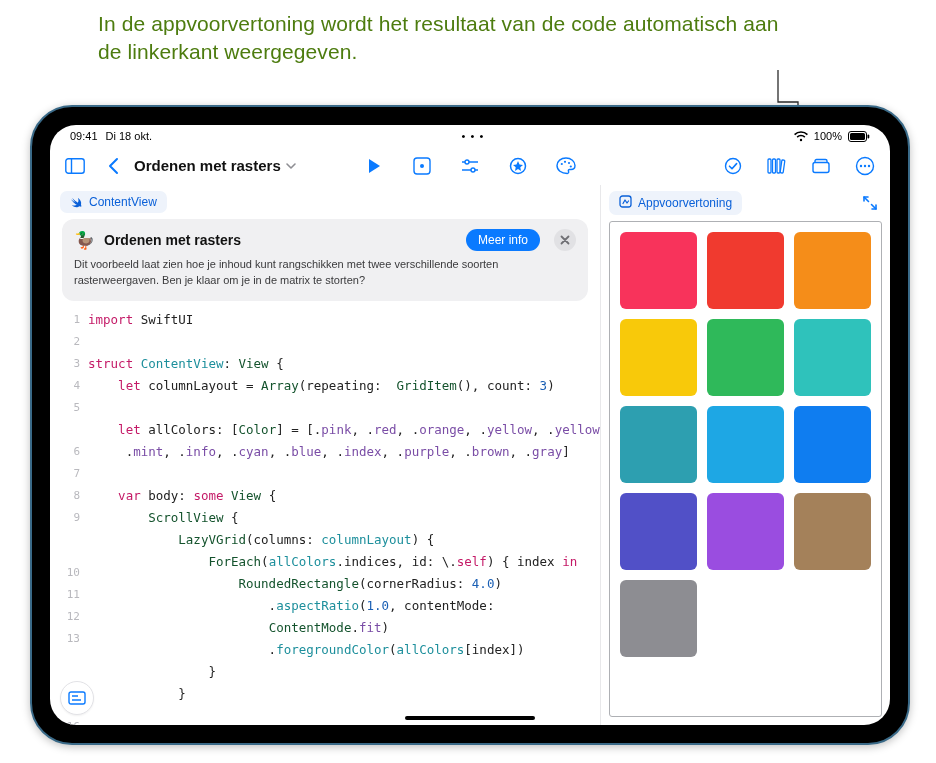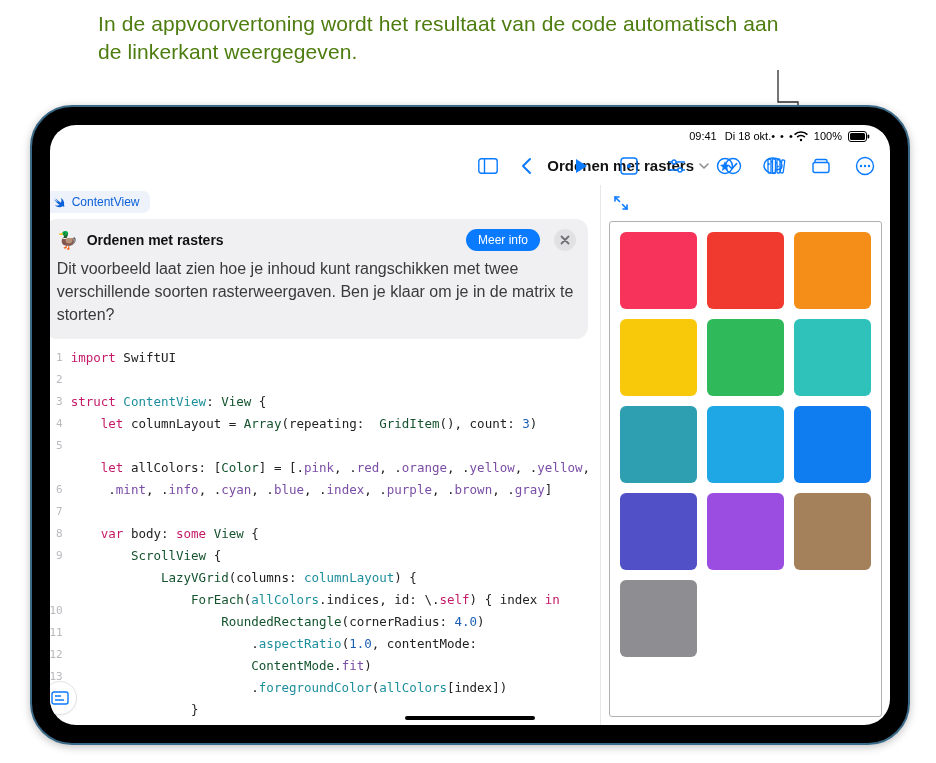--- a/index.html
+++ b/index.html
@@ -53,21 +53,20 @@
     pointer-events:none;
   }
   .screen {
     position: absolute;
     top: 18px; left: 18px; right: 18px; bottom: 18px;
     background: #fff;
     border-radius: 26px;
     overflow: hidden;
     display: flex;
     flex-direction: column;
-    align-items: flex-end;
   }
 
   
   .status-bar {
     height: 22px;
     display: flex;
     align-items: center;
     justify-content: space-between;
     padding: 0 20px;
     font-size: 11px;
@@ -173,21 +172,21 @@
   }
   .info-close {
     width: 22px; height: 22px; border-radius: 50%;
     background: #e1e1e4;
     color: #6f6f74;
     display:inline-flex;align-items:center;justify-content:center;
     font-size: 12px; cursor:pointer;
     margin-left:6px;
   }
   .info-card-body {
-    font-size: 16px; color:#3a3a3c; line-height:1.45;
+    font-size: 11px; color:#3a3a3c; line-height:1.45;
     margin-top: 6px;
   }
 
   .code-area {
     flex:1;
     overflow:hidden;
     font-family: "SF Mono", Menlo, Consolas, monospace;
     font-size: 12.5px;
     line-height: 22px;
     display:flex;
@@ -465,20 +464,29 @@
           <svg width="18" height="14" viewBox="0 0 18 14">
               <rect x="1" y="1" width="16" height="12" rx="2" stroke="#0a7aff" stroke-width="1.4" fill="none"></rect>
               <line x1="4" y1="5" x2="10" y2="5" stroke="#0a7aff" stroke-width="1.4"></line>
               <line x1="4" y1="9" x2="13" y2="9" stroke="#0a7aff" stroke-width="1.4"></line>
             </svg>
         </div>
       </div>
 
       <div class="preview-pane">
         <div class="preview-header">
+          <span class="preview-tab">
+            <span>
+              <svg width="13" height="13" viewBox="0 0 13 13">
+                  <rect x="1" y="1" width="11" height="11" rx="2.5" stroke="#0a60d8" stroke-width="1.3" fill="none"></rect>
+                  <path d="M4 8.5 L6 5 L8 8 L9.5 6" stroke="#0a60d8" stroke-width="1.2" fill="none" stroke-linecap="round" stroke-linejoin="round"></path>
+                </svg>
+            </span>
+            <span>Appvoorvertoning</span>
+          </span>
           <span class="expand-btn">
             <svg width="16" height="16" viewBox="0 0 16 16">
                 <path d="M2 6 V2 H6 M14 10 V14 H10" stroke="#0a7aff" stroke-width="1.6" fill="none" stroke-linecap="round" stroke-linejoin="round"></path>
                 <path d="M2 2 L6.5 6.5 M14 14 L9.5 9.5" stroke="#0a7aff" stroke-width="1.6" stroke-linecap="round"></path>
               </svg>
           </span>
         </div>
         <div class="preview-surface">
           <div class="swatch-grid" id="swatch-grid">
               <div class="swatch" style="background: rgb(248, 51, 91);"></div>

